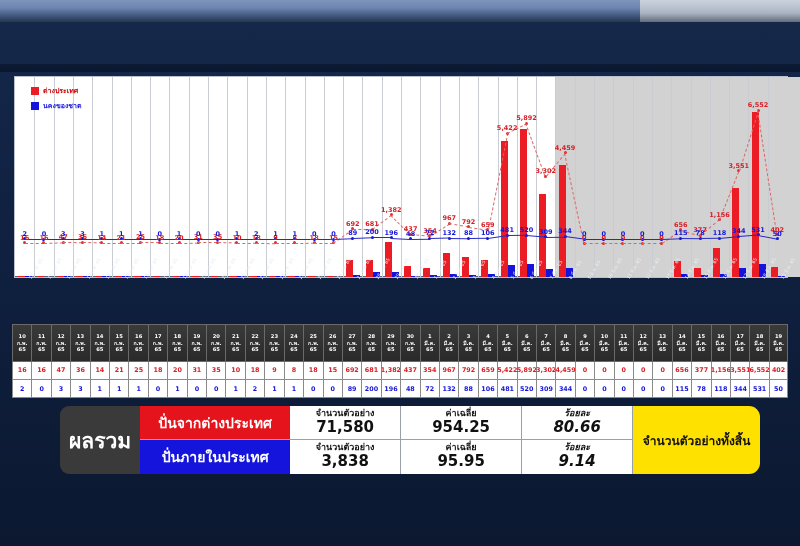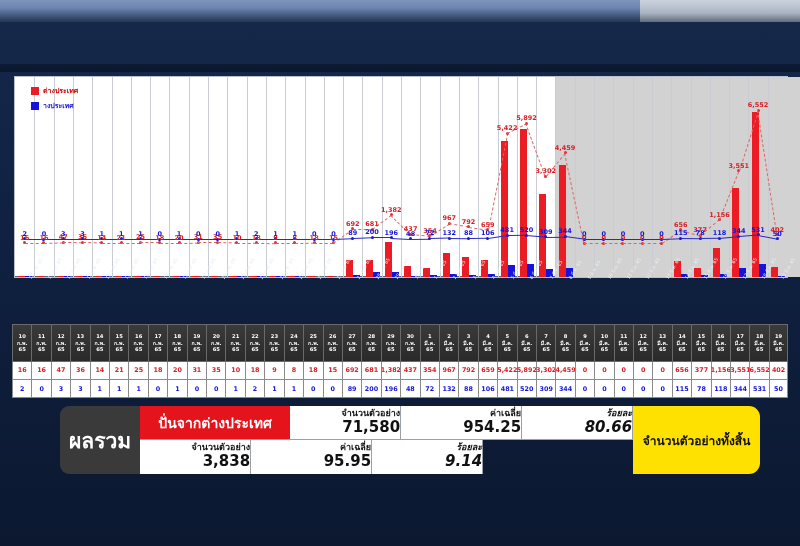--- a/index.html
+++ b/index.html
@@ -91,21 +91,21 @@
   .tr.red{color:#d81f26;}
   .tr.blue{color:#1414dc;}
 
   
   .summary{position:absolute;left:60px;top:406px;width:700px;height:68px;display:flex;}
   .sum-label{width:120px;background:#3a3a3a;border-radius:9px 0 0 9px;
     display:flex;align-items:center;justify-content:center;
     color:#fff;font-size:21px;font-weight:bold;}
   .sum-grid{flex:1;display:flex;flex-direction:column;}
   .sum-row{flex:1;display:flex;}
-  .sc{display:flex;flex-direction:column;align-items:flex-end;justify-content:center;
+  .sc{display:flex;flex-direction:column;align-items:center;justify-content:center;
     background:#fff;border-right:1px solid #9aa0a8;}
   .sc .k{font-size:9px;color:#111;font-weight:bold;line-height:1.1;}
   .sc .v{font-size:15px;color:#111;font-weight:bold;line-height:1.15;}
   .sc.mode{color:#fff;font-size:14px;font-weight:bold;width:150px;border-right:none;
     align-items:center;justify-content:center;}
   .sc.mode.red{background:#e5131b;}
   .sc.mode.blue{background:#1414dc;}
   .sc.n{width:110px;}
   .sc.a{width:120px;}
   .sc.p{width:110px;font-style:italic;}
@@ -471,21 +471,21 @@
         <div class="vlabel blue" style="left: 743.05px; top: 148.995px;">531</div>
         <div class="vlabel blue" style="left: 762.35px; top: 152.623px;">50</div>
       </div>
     <div class="legend">
       <div class="legend-row">
         <span class="legend-sw red"></span>
         <span class="legend-lb">ต่างประเทศ</span>
       </div>
       <div class="legend-row">
         <span class="legend-sw blue"></span>
-        <span class="legend-lb b">างประเทศ</span>
+        <span class="legend-lb b">นคงของชาต</span>
       </div>
     </div>
   </div>
 
   <div class="axis" id="axis">
       <div class="axis-lb" style="left: 12.65px;">10 ก.พ. 65</div>
       <div class="axis-lb" style="left: 31.95px;">11 ก.พ. 65</div>
       <div class="axis-lb" style="left: 51.25px;">12 ก.พ. 65</div>
       <div class="axis-lb" style="left: 70.55px;">13 ก.พ. 65</div>
       <div class="axis-lb" style="left: 89.85px;">14 ก.พ. 65</div>
@@ -901,20 +901,21 @@
           <div class="sc a">
             <div class="k">ค่าเฉลี่ย</div>
             <div class="v">954.25</div>
           </div>
           <div class="sc p">
             <div class="k">ร้อยละ</div>
             <div class="v">80.66</div>
           </div>
         </div>
         <div class="sum-row">
+          <div class="sc mode blue">ปั่นภายในประเทศ</div>
           <div class="sc n">
             <div class="k">จำนวนตัวอย่าง</div>
             <div class="v">3,838</div>
           </div>
           <div class="sc a">
             <div class="k">ค่าเฉลี่ย</div>
             <div class="v">95.95</div>
           </div>
           <div class="sc p">
             <div class="k">ร้อยละ</div>

